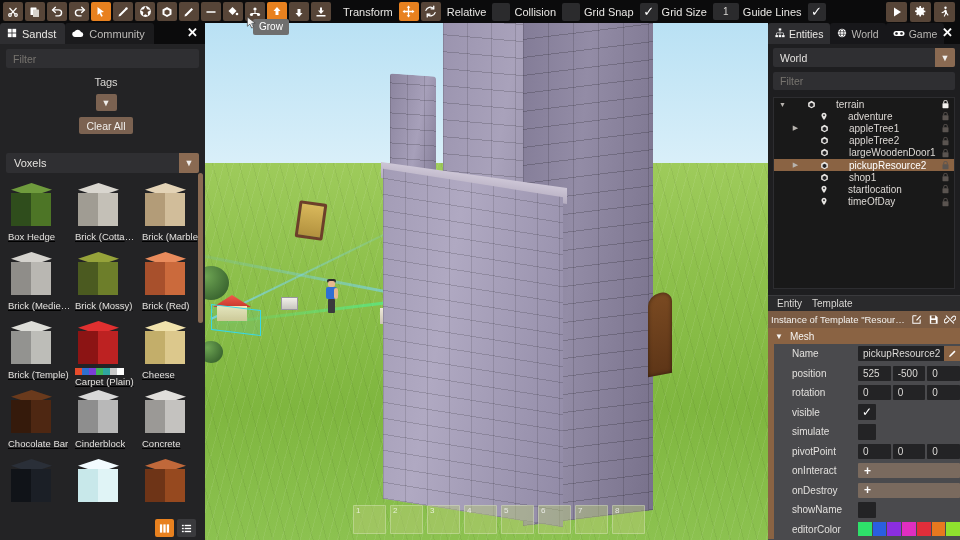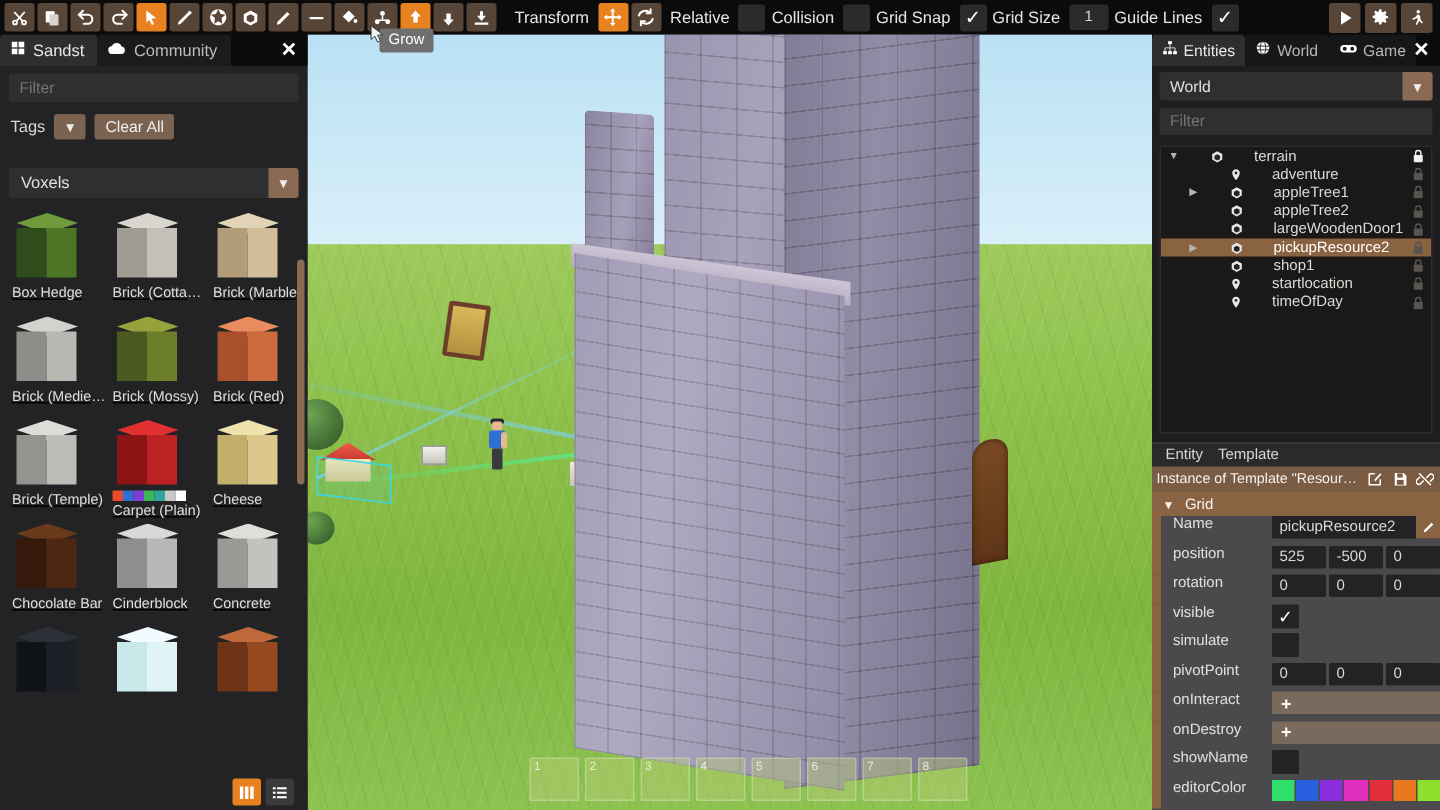--- a/index.html
+++ b/index.html
@@ -76,21 +76,21 @@
   .lib-tab.inactive { background: #1b1b1d; color: #bdbbb8; }
   .lib-close {
     position: absolute; right: 7px; top: 3px;
     color: #ffffff; font-size: 13px; font-weight: bold; line-height: 1;
   }
   .lib-filter {
     margin: 5px 6px 0 6px; height: 19px; background: #2f2f32;
     border-radius: 2px; display: flex; align-items: center;
     padding-left: 7px; color: #77746f; font-size: 10.5px;
   }
-  .lib-tagrow { display: flex; align-items: center; gap: 6px; margin: 8px 0 0 7px; }
+  .lib-tagrow { display: flex; align-items: center; gap: 6px; margin: 8px 0 0 7px; flex-direction: column; }
   .lib-tagrow .lbl { color: #d9d7d4; font-size: 11px; }
   .chev-btn {
     width: 21px; height: 17px; background: #7b6251; border-radius: 2px;
     display: flex; align-items: center; justify-content: center; color: #efedea; font-size: 9px;
   }
   .clear-btn {
     height: 17px; padding: 0 7px; background: #7b6251; border-radius: 2px;
     color: #f1efec; font-size: 10.5px; display: flex; align-items: center;
   }
   .cat-row {
@@ -342,21 +342,21 @@
     overflow: hidden;
   }
   .inst-header .t { flex:1; white-space: nowrap; overflow:hidden; }
   .inst-icon { width: 14px; height: 13px; display:flex; align-items:center; justify-content:center; color:#fff; flex:0 0 14px;}
   .mesh-header {
     height: 16px; background: #8a6343; display:flex; align-items:center;
     gap: 7px; padding-left: 7px; color: #f7f5f2; font-size: 10px;
   }
   .prop-list { flex: 1; background: #4a4a4d; overflow: hidden; position: relative; }
   .prop-row {
-    height: 19.5px; display: flex; align-items: flex-start; padding-left: 14px;
+    height: 19.5px; display: flex; align-items: center; padding-left: 24px;
     color: #e2e0dd; font-size: 10px; position: relative;
   }
   .prop-row::before {
     content:''; position:absolute; left: 0; top:0; bottom:0; width: 6px; background:#8a6343;
   }
   .prop-row .pname { width: 66px; flex: 0 0 66px; }
   .prop-fields { display: flex; gap: 2px; flex: 1; }
   .pf {
     height: 15px; background: #232325; border-radius: 1px;
     color: #dcdad7; font-size: 10px; display:flex; align-items:center;
@@ -992,21 +992,21 @@
         <svg width="12" height="11" viewBox="0 0 24 24" fill="none" stroke="#fff" stroke-width="2.2" stroke-linecap="round">
             <path d="M9.5 14.5 5.8 18.2a3.8 3.8 0 0 1-5.4-5.4l3.7-3.7"></path>
             <path d="M14.5 9.5l3.7-3.7a3.8 3.8 0 0 1 5.4 5.4l-3.7 3.7"></path>
             <line x1="4" y1="4" x2="20" y2="20"></line>
           </svg>
       </span>
     </div>
 
     <div class="mesh-header">
       <span style="font-size:8px;">▼</span>
-      <span>Grid</span>
+      <span>Mesh</span>
     </div>
 
     <div class="prop-list" id="prop-list">
         <div class="prop-row">
           <div class="pname">Name</div>
           <div class="prop-fields">
             <div class="pf wide">
               <span>pickupResource2</span>
               <span class="pf-pencil">
                 <svg width="9" height="9" viewBox="0 0 24 24" fill="#fff">

